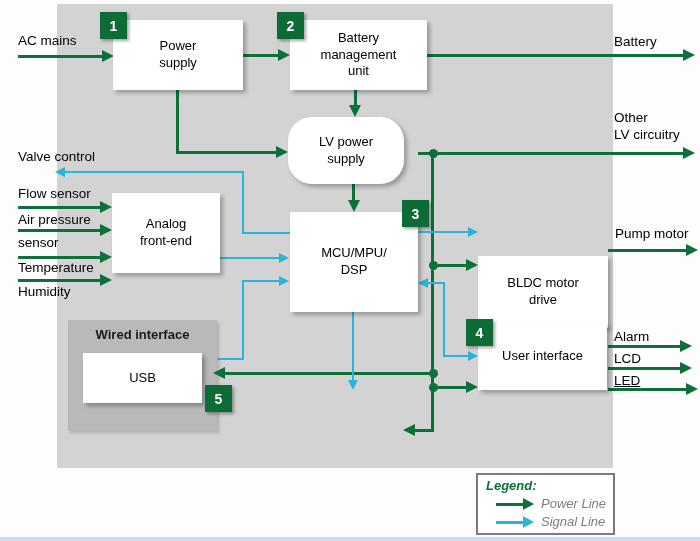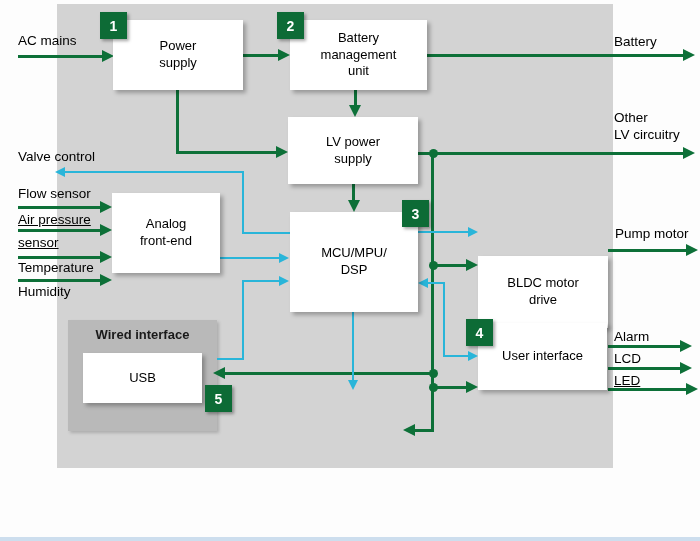--- a/index.html
+++ b/index.html
@@ -140,21 +140,21 @@
   <div class="ah s ah-r" style="left:468px;top:351px;"></div>
 
   <div class="ln s vl" style="left:352px;top:312px;height:68px;"></div>
   <div class="ah s ah-d" style="left:348px;top:380px;"></div>
 
   <div class="box" style="left:113px;top:20px;width:130px;height:70px;"><span>Power
 supply</span></div>
   <div class="box" style="left:290px;top:20px;width:137px;height:70px;"><span>Battery
 management
 unit</span></div>
-  <div class="box" style="left:288px;top:117px;width:130px;height:67px;"><span>LV power
+  <div class="box" style="left:288px;top:117px;width:116px;height:67px;border-radius:24px;"><span>LV power
 supply</span></div>
   <div class="box" style="left:112px;top:193px;width:108px;height:80px;"><span>Analog
 front-end</span></div>
   <div class="box" style="left:290px;top:212px;width:128px;height:100px;justify-content:center;"><span>MCU/MPU/
 DSP</span></div>
   <div class="box" style="left:478px;top:224px;width:130px;height:72px;margin-top:32px;"><span>BLDC motor
 drive</span></div>
   <div class="box" style="left:478px;top:323px;width:129px;height:67px;"><span>User interface</span></div>
   <div class="box" style="left:83px;top:353px;width:119px;height:50px;"><span>USB</span></div>
 
@@ -163,24 +163,41 @@
   <div class="badge" style="left:402px;top:200px;">3</div>
   <div class="badge" style="left:466px;top:319px;">4</div>
   <div class="badge" style="left:205px;top:385px;">5</div>
 
   <div class="lbl" style="left:18px;top:33px;">AC mains</div>
   <div class="lbl" style="left:614px;top:34px;">Battery</div>
   <div class="lbl" style="left:614px;top:110px;">Other
 LV circuitry</div>
   <div class="lbl" style="left:18px;top:149px;text-align:right;">Valve control</div>
   <div class="lbl" style="left:18px;top:186px;">Flow sensor</div>
-  <div class="lbl lh23" style="left:18px;top:208px;text-decoration:underline;">Air pressure
+  <div class="lbl lh23" style="left:18px;top:208px;">Air pressure
 sensor</div>
   <div class="lbl" style="left:18px;top:260px;">Temperature</div>
   <div class="lbl" style="left:18px;top:284px;">Humidity</div>
   <div class="lbl" style="left:615px;top:226px;">Pump motor</div>
   <div class="lbl" style="left:614px;top:329px;">Alarm</div>
   <div class="lbl" style="left:614px;top:351px;">LCD</div>
   <div class="lbl" style="left:614px;top:373px;text-decoration:underline;">LED</div>
 
+  <div class="legend">
+    <div class="legend-title">Legend:</div>
+    <div class="legend-row">
+      <span class="legend-arrow p">
+          <span class="bar"></span>
+          <span class="tip"></span>
+        </span>
+      <span class="legend-label">Power Line</span>
+    </div>
+    <div class="legend-row">
+      <span class="legend-arrow s">
+          <span class="bar"></span>
+          <span class="tip"></span>
+        </span>
+      <span class="legend-label">Signal Line</span>
+    </div>
+  </div>
 
   <div class="bottom-strip"></div>
 </div>
 
 </body></html>

